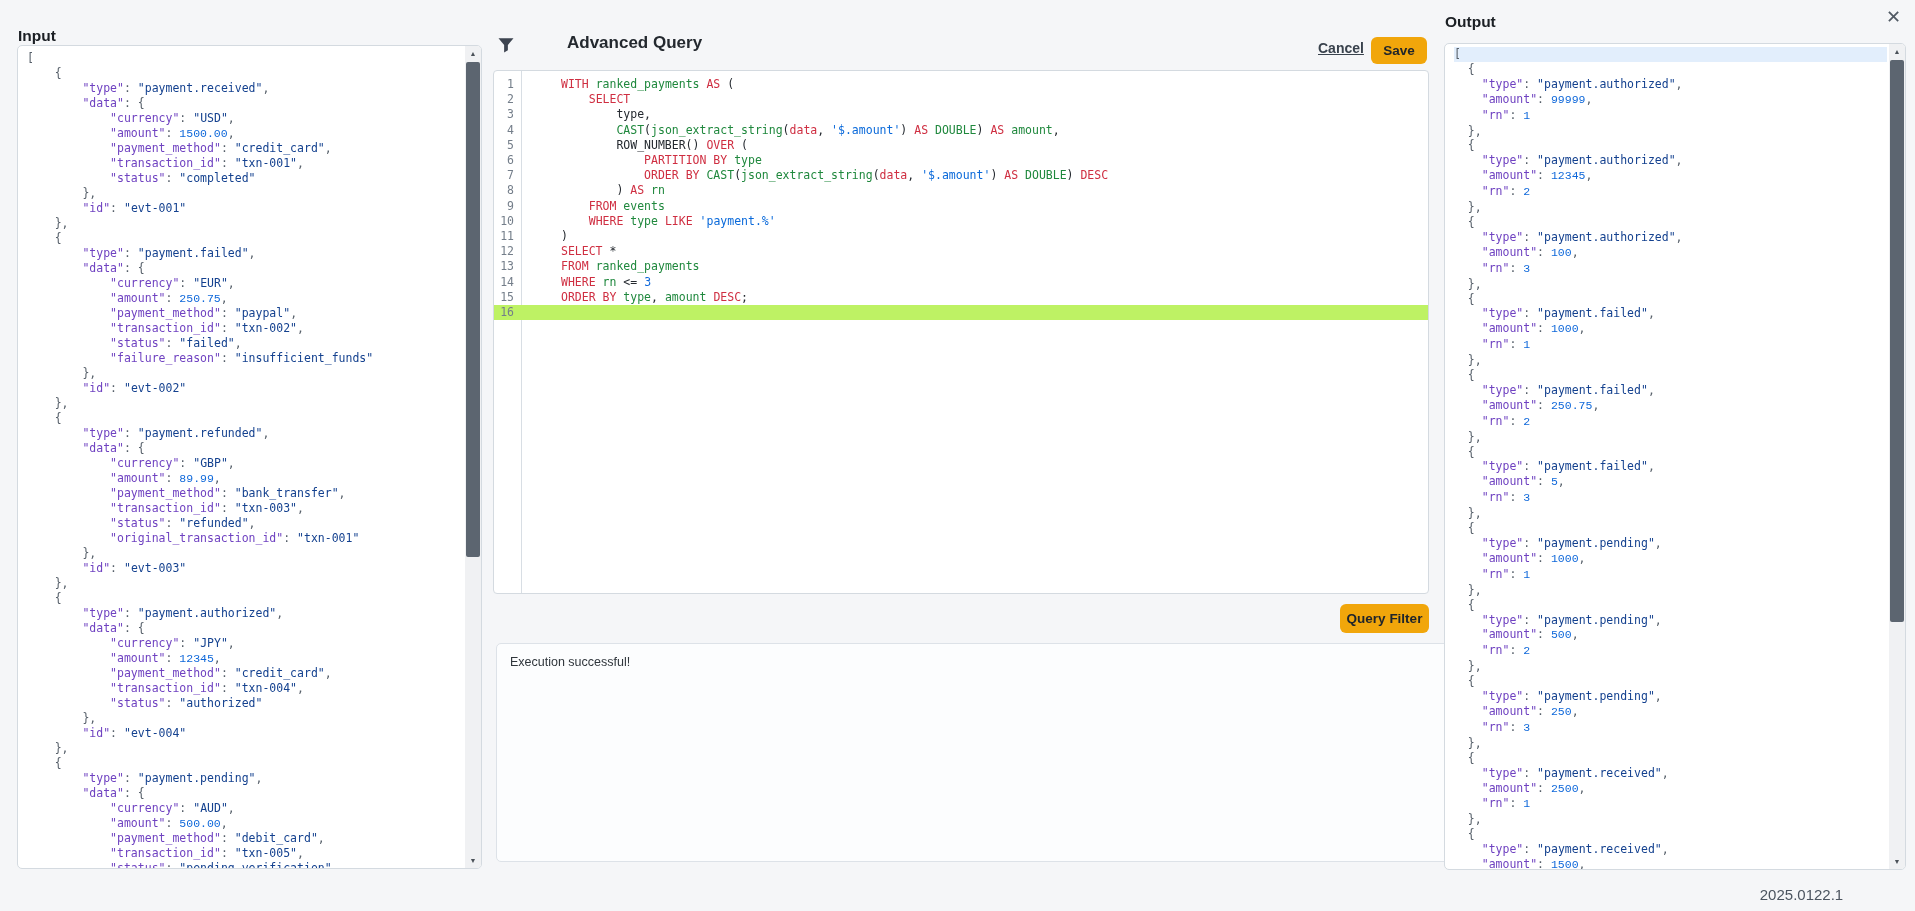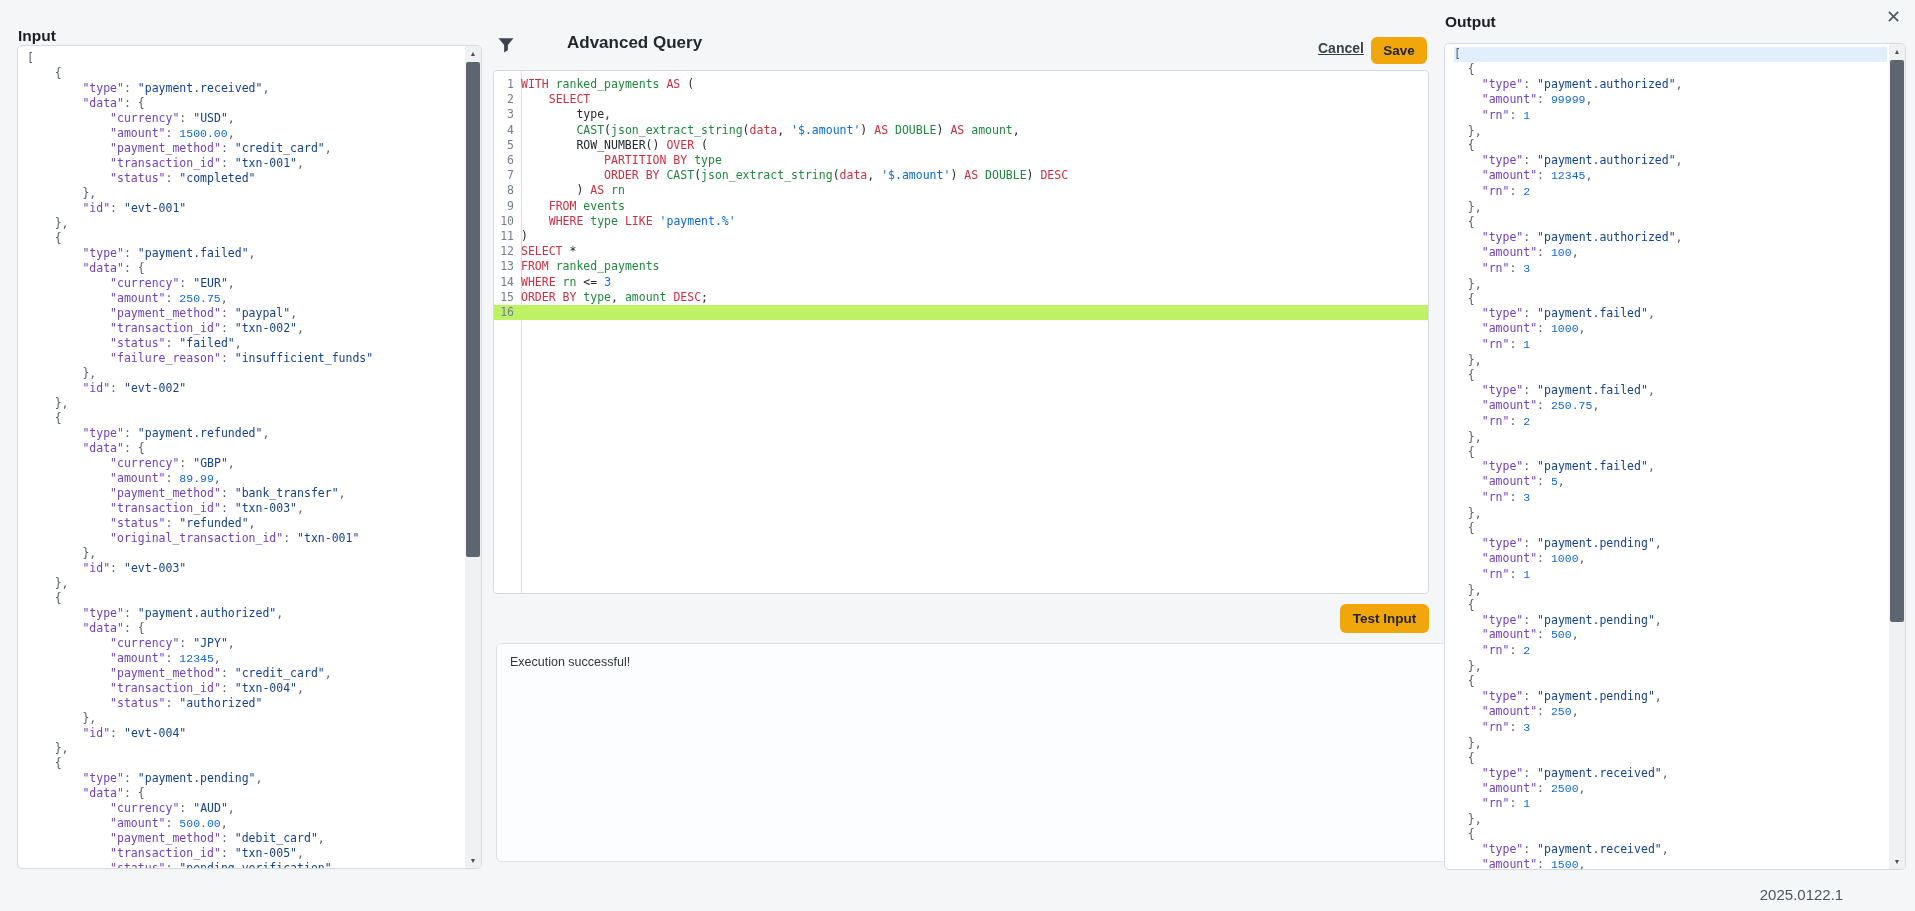--- a/index.html
+++ b/index.html
@@ -41,21 +41,21 @@
 
   .editor { position:absolute; left:493px; top:70px; width:936px; height:524px; background:#fff;
             border:1px solid #d4dae0; border-radius:4px; overflow:hidden;
             font-family:"DejaVu Sans Mono", monospace; font-size:11.5px; }
   .editor::before { content:""; position:absolute; left:0; top:0; bottom:0; width:27px;
                     border-right:1px solid #d8dee4; }
   .ed-pad { position:relative; padding-top:6px; }
   .ed-row { display:flex; line-height:15.2px; position:relative; }
   .ed-row.current { background:#bef264; }
   .ed-row .ln { width:27px; flex:0 0 27px; text-align:right; padding-right:7px; color:#747e8a; }
-  .ed-row .cd { white-space:pre; flex:1; }
+  .ed-row .cd { white-space:pre; flex:1;padding-left:40px; }
   .tk-k { color:#cf2e41; } .tk-f { color:#1f883d; } .tk-s { color:#0969da; }
   .tk-n { color:#0f68da; } .tk-p { color:#24292f; }
 
   .result-box { position:absolute; left:496px; top:643px; width:1114px; height:219px; background:#fcfdfe;
                 border:1px solid #dde2e8; border-radius:5px; padding:8px 13px; }
   .result-msg { font-size:12.5px; color:#30363c; }
 
   .close-btn { position:absolute; left:1886px; top:6px; font-size:18px; color:#515a64; background:none;
                border:none; cursor:pointer; font-family:"Liberation Sans", sans-serif; }
   .version { position:absolute; left:1700px; top:886px; width:203px; text-align:center;
@@ -147,21 +147,21 @@
           <span class="ln">15</span>
           <span class="cd"><span class="tk-k">ORDER BY</span><span class="tk-p"> </span><span class="tk-f">type</span><span class="tk-p">, </span><span class="tk-f">amount</span><span class="tk-p"> </span><span class="tk-k">DESC</span><span class="tk-p">;</span></span>
         </div>
         <div class="ed-row current">
           <span class="ln">16</span>
           <span class="cd">&nbsp;</span>
         </div>
       </div>
   </div>
 
-  <button class="btn-amber" id="test-btn">Test Input</button>
+  <button class="btn-amber" id="test-btn">Query Filter</button>
 
   <div class="result-box">
     <span class="result-msg">Execution successful!</span>
   </div>
 
   <div class="panel-title" style="left:1445px; top:13px;">Output</div>
   <div class="codebox" style="left:1444px; top:43px; width:462px; height:827px;">
     <div class="code-lines" id="output-lines"><div class="code-line selected"><span class="j-p">[</span></div><div class="code-line"><span class="j-p">  {</span></div><div class="code-line"><span class="j-p">    </span><span class="j-k">"type"</span><span class="j-p">: </span><span class="j-s">"payment.authorized"</span><span class="j-p">,</span></div><div class="code-line"><span class="j-p">    </span><span class="j-k">"amount"</span><span class="j-p">: </span><span class="j-n">99999</span><span class="j-p">,</span></div><div class="code-line"><span class="j-p">    </span><span class="j-k">"rn"</span><span class="j-p">: </span><span class="j-n">1</span></div><div class="code-line"><span class="j-p">  },</span></div><div class="code-line"><span class="j-p">  {</span></div><div class="code-line"><span class="j-p">    </span><span class="j-k">"type"</span><span class="j-p">: </span><span class="j-s">"payment.authorized"</span><span class="j-p">,</span></div><div class="code-line"><span class="j-p">    </span><span class="j-k">"amount"</span><span class="j-p">: </span><span class="j-n">12345</span><span class="j-p">,</span></div><div class="code-line"><span class="j-p">    </span><span class="j-k">"rn"</span><span class="j-p">: </span><span class="j-n">2</span></div><div class="code-line"><span class="j-p">  },</span></div><div class="code-line"><span class="j-p">  {</span></div><div class="code-line"><span class="j-p">    </span><span class="j-k">"type"</span><span class="j-p">: </span><span class="j-s">"payment.authorized"</span><span class="j-p">,</span></div><div class="code-line"><span class="j-p">    </span><span class="j-k">"amount"</span><span class="j-p">: </span><span class="j-n">100</span><span class="j-p">,</span></div><div class="code-line"><span class="j-p">    </span><span class="j-k">"rn"</span><span class="j-p">: </span><span class="j-n">3</span></div><div class="code-line"><span class="j-p">  },</span></div><div class="code-line"><span class="j-p">  {</span></div><div class="code-line"><span class="j-p">    </span><span class="j-k">"type"</span><span class="j-p">: </span><span class="j-s">"payment.failed"</span><span class="j-p">,</span></div><div class="code-line"><span class="j-p">    </span><span class="j-k">"amount"</span><span class="j-p">: </span><span class="j-n">1000</span><span class="j-p">,</span></div><div class="code-line"><span class="j-p">    </span><span class="j-k">"rn"</span><span class="j-p">: </span><span class="j-n">1</span></div><div class="code-line"><span class="j-p">  },</span></div><div class="code-line"><span class="j-p">  {</span></div><div class="code-line"><span class="j-p">    </span><span class="j-k">"type"</span><span class="j-p">: </span><span class="j-s">"payment.failed"</span><span class="j-p">,</span></div><div class="code-line"><span class="j-p">    </span><span class="j-k">"amount"</span><span class="j-p">: </span><span class="j-n">250.75</span><span class="j-p">,</span></div><div class="code-line"><span class="j-p">    </span><span class="j-k">"rn"</span><span class="j-p">: </span><span class="j-n">2</span></div><div class="code-line"><span class="j-p">  },</span></div><div class="code-line"><span class="j-p">  {</span></div><div class="code-line"><span class="j-p">    </span><span class="j-k">"type"</span><span class="j-p">: </span><span class="j-s">"payment.failed"</span><span class="j-p">,</span></div><div class="code-line"><span class="j-p">    </span><span class="j-k">"amount"</span><span class="j-p">: </span><span class="j-n">5</span><span class="j-p">,</span></div><div class="code-line"><span class="j-p">    </span><span class="j-k">"rn"</span><span class="j-p">: </span><span class="j-n">3</span></div><div class="code-line"><span class="j-p">  },</span></div><div class="code-line"><span class="j-p">  {</span></div><div class="code-line"><span class="j-p">    </span><span class="j-k">"type"</span><span class="j-p">: </span><span class="j-s">"payment.pending"</span><span class="j-p">,</span></div><div class="code-line"><span class="j-p">    </span><span class="j-k">"amount"</span><span class="j-p">: </span><span class="j-n">1000</span><span class="j-p">,</span></div><div class="code-line"><span class="j-p">    </span><span class="j-k">"rn"</span><span class="j-p">: </span><span class="j-n">1</span></div><div class="code-line"><span class="j-p">  },</span></div><div class="code-line"><span class="j-p">  {</span></div><div class="code-line"><span class="j-p">    </span><span class="j-k">"type"</span><span class="j-p">: </span><span class="j-s">"payment.pending"</span><span class="j-p">,</span></div><div class="code-line"><span class="j-p">    </span><span class="j-k">"amount"</span><span class="j-p">: </span><span class="j-n">500</span><span class="j-p">,</span></div><div class="code-line"><span class="j-p">    </span><span class="j-k">"rn"</span><span class="j-p">: </span><span class="j-n">2</span></div><div class="code-line"><span class="j-p">  },</span></div><div class="code-line"><span class="j-p">  {</span></div><div class="code-line"><span class="j-p">    </span><span class="j-k">"type"</span><span class="j-p">: </span><span class="j-s">"payment.pending"</span><span class="j-p">,</span></div><div class="code-line"><span class="j-p">    </span><span class="j-k">"amount"</span><span class="j-p">: </span><span class="j-n">250</span><span class="j-p">,</span></div><div class="code-line"><span class="j-p">    </span><span class="j-k">"rn"</span><span class="j-p">: </span><span class="j-n">3</span></div><div class="code-line"><span class="j-p">  },</span></div><div class="code-line"><span class="j-p">  {</span></div><div class="code-line"><span class="j-p">    </span><span class="j-k">"type"</span><span class="j-p">: </span><span class="j-s">"payment.received"</span><span class="j-p">,</span></div><div class="code-line"><span class="j-p">    </span><span class="j-k">"amount"</span><span class="j-p">: </span><span class="j-n">2500</span><span class="j-p">,</span></div><div class="code-line"><span class="j-p">    </span><span class="j-k">"rn"</span><span class="j-p">: </span><span class="j-n">1</span></div><div class="code-line"><span class="j-p">  },</span></div><div class="code-line"><span class="j-p">  {</span></div><div class="code-line"><span class="j-p">    </span><span class="j-k">"type"</span><span class="j-p">: </span><span class="j-s">"payment.received"</span><span class="j-p">,</span></div><div class="code-line"><span class="j-p">    </span><span class="j-k">"amount"</span><span class="j-p">: </span><span class="j-n">1500</span><span class="j-p">,</span></div><div class="code-line"><span class="j-p">    </span><span class="j-k">"rn"</span><span class="j-p">: </span><span class="j-n">2</span></div><div class="code-line"><span class="j-p">  },</span></div></div>
     <div class="sb">
       <div class="sb-btn up">▲</div>

